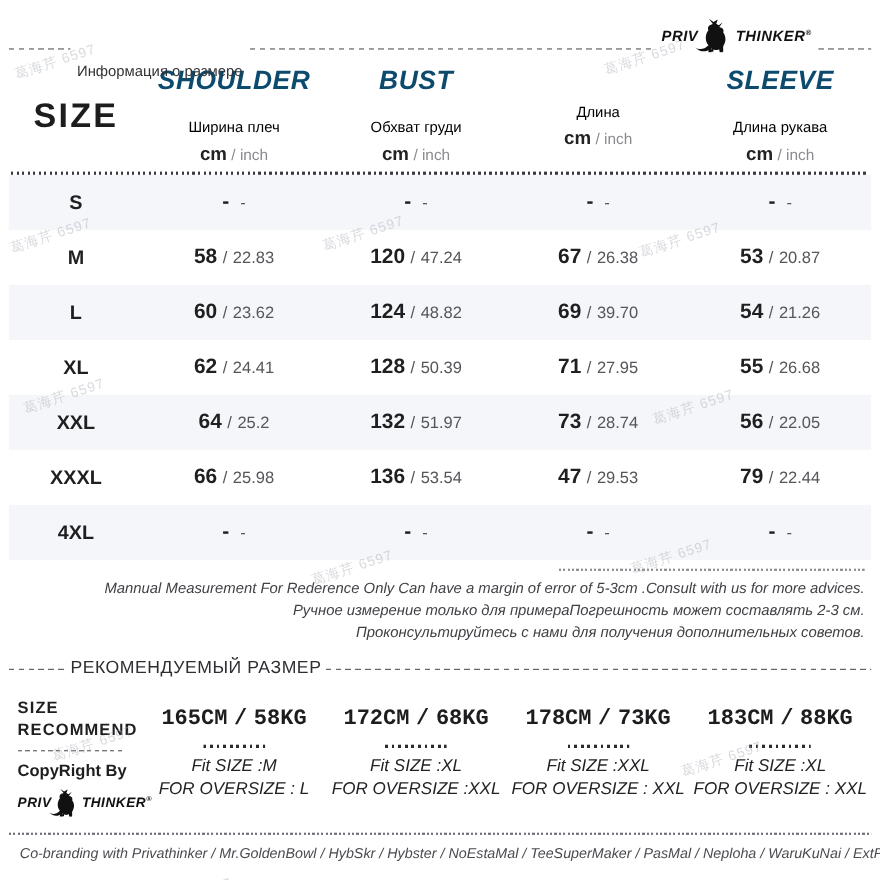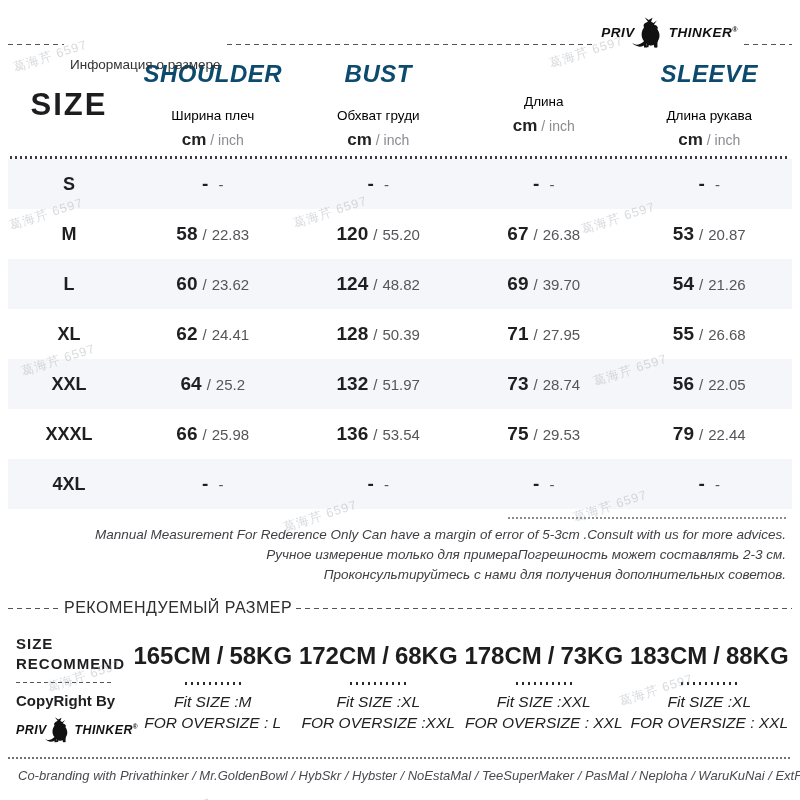--- a/index.html
+++ b/index.html
@@ -72,21 +72,21 @@
   .rec-line .rec-label { font-size:16px; color:#2e2e32; padding:0 4px; letter-spacing:.5px; white-space:nowrap; }
   .rec-line .grow { flex:1; }
 
   .rec-grid { margin-top:10px; }
   .rec-side { padding:8px 0 0 8px; }
   .rec-title { font-size:15px; font-weight:bold; letter-spacing:1px; color:#1f1f21; line-height:20px; }
   .rec-dash { width:96px; height:1px; margin:8px 0 9px 0;
     background:repeating-linear-gradient(90deg,#555 0 4px,transparent 4px 7px); }
   .copyright { font-size:15px; font-weight:bold; color:#1f1f21; margin-bottom:6px; }
   .rec-col { text-align:center; padding-top:16px; }
-  .hw { font-size:24px; font-weight:bold; color:#1d1d1f; white-space:nowrap; }
+  .hw { font-size:20px; font-weight:bold; color:#1d1d1f; white-space:nowrap;font-family:Liberation Mono, monospace; }
   .hw .hw-sep { margin:0 6px; }
   .mini-dots { width:56px; height:2.5px; margin:12px auto 8px auto;
     background:repeating-linear-gradient(90deg,#2c2c30 0 2.5px,transparent 2.5px 6px); }
   .fit-line { font-style:italic; font-weight:normal; font-size:15.5px; color:#222226; margin-top:3px; white-space:nowrap; }
 
   
   .footer-dots { margin-top:13px; }
   .cobranding { font-style:italic; font-size:13px; color:#4a4a50; margin-top:9px; padding-left:10px; white-space:nowrap; }
 </style>
 </head>
@@ -161,21 +161,21 @@
     <div class="size-cell"><span class="size-label">S</span></div>
     <div class="cell"><span class="num">-</span><span class="sep"></span><span class="inch">-</span></div>
     <div class="cell"><span class="num">-</span><span class="sep"></span><span class="inch">-</span></div>
     <div class="cell"><span class="num">-</span><span class="sep"></span><span class="inch">-</span></div>
     <div class="cell"><span class="num">-</span><span class="sep"></span><span class="inch">-</span></div>
   </div>
 
   <div class="grid5 t-row">
     <div class="size-cell"><span class="size-label">M</span></div>
     <div class="cell"><span class="num">58</span><span class="sep">/</span><span class="inch">22.83</span></div>
-    <div class="cell"><span class="num">120</span><span class="sep">/</span><span class="inch">55.20</span></div>
+    <div class="cell"><span class="num">120</span><span class="sep">/</span><span class="inch">47.24</span></div>
     <div class="cell"><span class="num">67</span><span class="sep">/</span><span class="inch">26.38</span></div>
     <div class="cell"><span class="num">53</span><span class="sep">/</span><span class="inch">20.87</span></div>
   </div>
 
   <div class="grid5 t-row alt">
     <div class="size-cell"><span class="size-label">L</span></div>
     <div class="cell"><span class="num">60</span><span class="sep">/</span><span class="inch">23.62</span></div>
     <div class="cell"><span class="num">124</span><span class="sep">/</span><span class="inch">48.82</span></div>
     <div class="cell"><span class="num">69</span><span class="sep">/</span><span class="inch">39.70</span></div>
     <div class="cell"><span class="num">54</span><span class="sep">/</span><span class="inch">21.26</span></div>
@@ -194,21 +194,21 @@
     <div class="cell"><span class="num">64</span><span class="sep">/</span><span class="inch">25.2</span></div>
     <div class="cell"><span class="num">132</span><span class="sep">/</span><span class="inch">51.97</span></div>
     <div class="cell"><span class="num">73</span><span class="sep">/</span><span class="inch">28.74</span></div>
     <div class="cell"><span class="num">56</span><span class="sep">/</span><span class="inch">22.05</span></div>
   </div>
 
   <div class="grid5 t-row">
     <div class="size-cell"><span class="size-label">XXXL</span></div>
     <div class="cell"><span class="num">66</span><span class="sep">/</span><span class="inch">25.98</span></div>
     <div class="cell"><span class="num">136</span><span class="sep">/</span><span class="inch">53.54</span></div>
-    <div class="cell"><span class="num">75</span><span class="sep">/</span><span class="inch">29.53</span></div>
+    <div class="cell"><span class="num">47</span><span class="sep">/</span><span class="inch">29.53</span></div>
     <div class="cell"><span class="num">79</span><span class="sep">/</span><span class="inch">22.44</span></div>
   </div>
 
   <div class="grid5 t-row alt">
     <div class="size-cell"><span class="size-label">4XL</span></div>
     <div class="cell"><span class="num">-</span><span class="sep"></span><span class="inch">-</span></div>
     <div class="cell"><span class="num">-</span><span class="sep"></span><span class="inch">-</span></div>
     <div class="cell"><span class="num">-</span><span class="sep"></span><span class="inch">-</span></div>
     <div class="cell"><span class="num">-</span><span class="sep"></span><span class="inch">-</span></div>
   </div>

